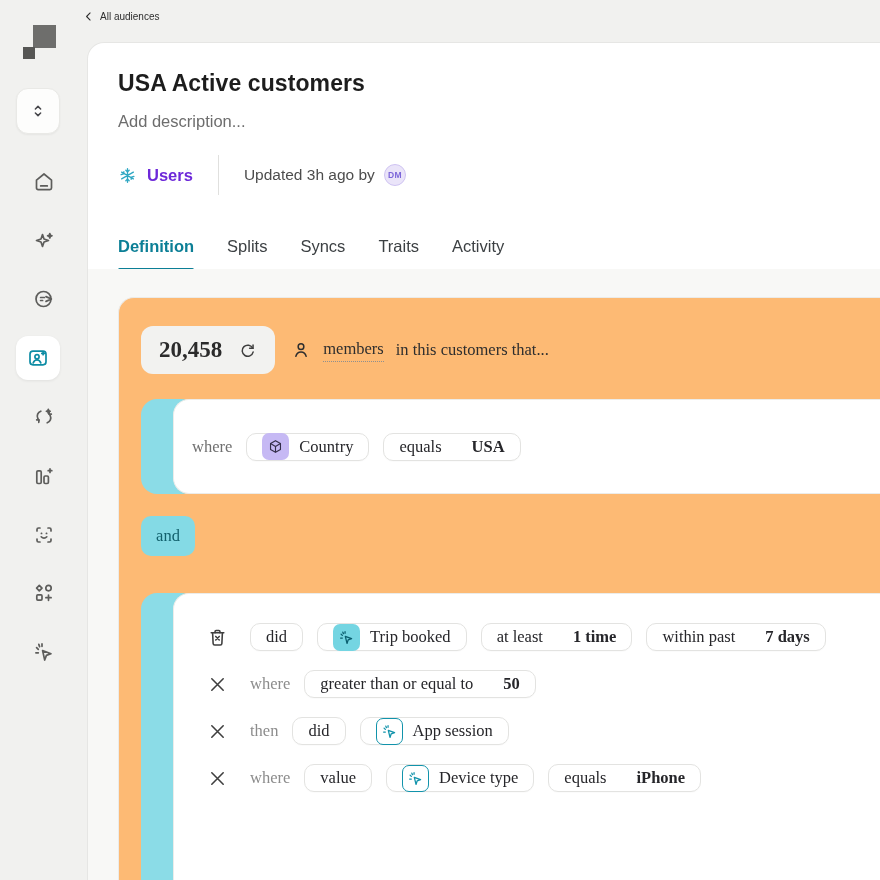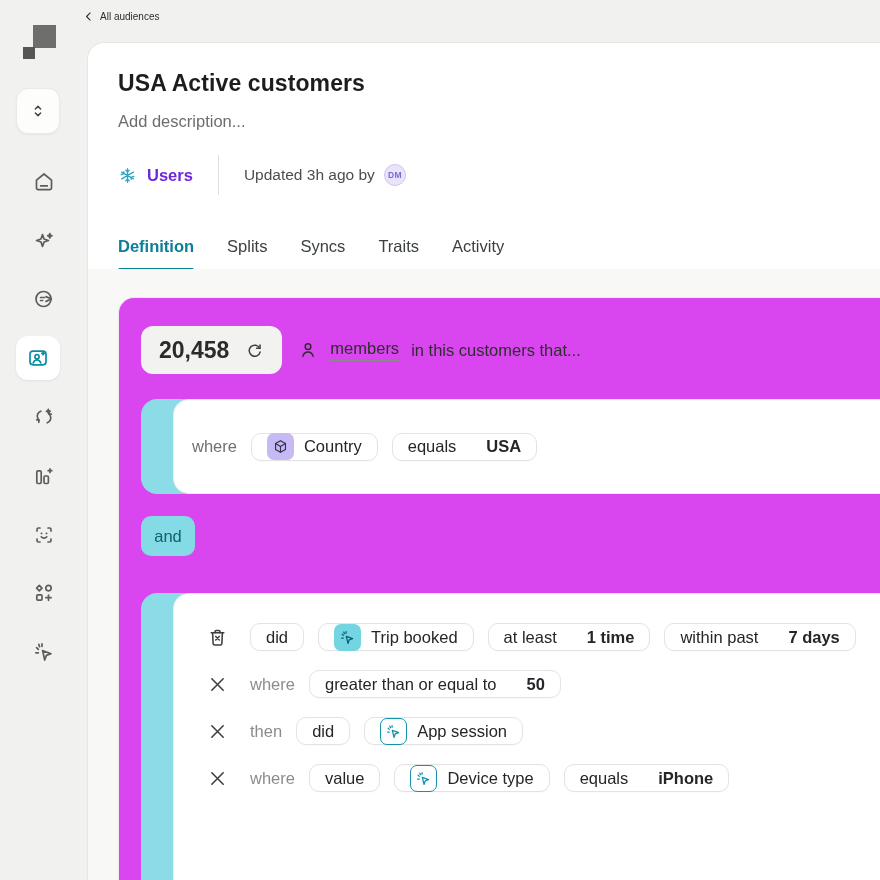--- a/index.html
+++ b/index.html
@@ -44,23 +44,23 @@
 
   
   .tabs { position:absolute; left:30px; top:183px; display:flex; gap:33px;margin-top:11px; }
   .tab { font-size:16.5px; color:#3c4043; padding-bottom:15px; position:relative; cursor:pointer; }
   .tab.active { color:#0c7f96; font-weight:600; }
   .tab.active::after { content:""; position:absolute; left:0; right:0; bottom:0; height:3.5px;
     background:#0c7f96; border-radius:2px; }
 
   
   .def-area { position:absolute; left:0; right:0; top:226px; bottom:0; background:#f8f8f6; }
-  .inner-card { position:absolute; left:30px; right:0; top:28px; bottom:0; background:#d946ef;
+  .inner-card { position:absolute; left:30px; right:0; top:28px; bottom:0; background:#fdba74;
     border:1px solid #ebebe9; border-right:0; border-bottom:0; border-radius:16px 0 0 0;
-    padding:28px 0 0 22px; }
+    padding:28px 0 0 22px;font-family:Liberation Serif, serif; }
 
   .member-row { display:flex; align-items:center; gap:12px; }
   .count-pill { height:48px; border-radius:12px; background:#f2f2f0; display:flex;
     align-items:center; gap:16px; padding:0 18px; }
   .count { font-size:23px; font-weight:700; color:#2b2b2b; }
   .refresh { width:19px; height:19px; stroke:#3f3f3f; fill:none; stroke-width:1.9;
     stroke-linecap:round; cursor:pointer; }
   .member-icon { width:20px; height:20px; stroke:#2e2e2e; fill:none; stroke-width:1.8;
     stroke-linecap:round; margin-left:4px; }
   .members-label { font-size:16.5px; color:#2e2e2e; border-bottom:1.5px dotted #8f8f8f;

